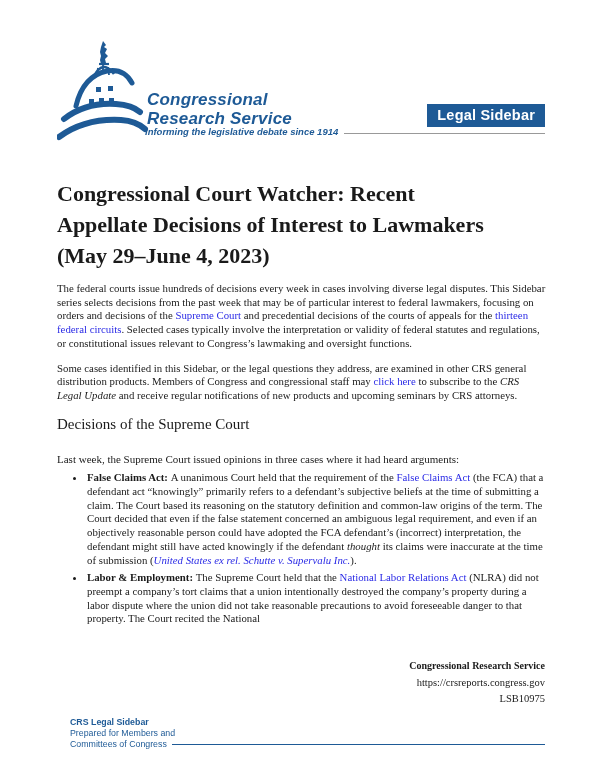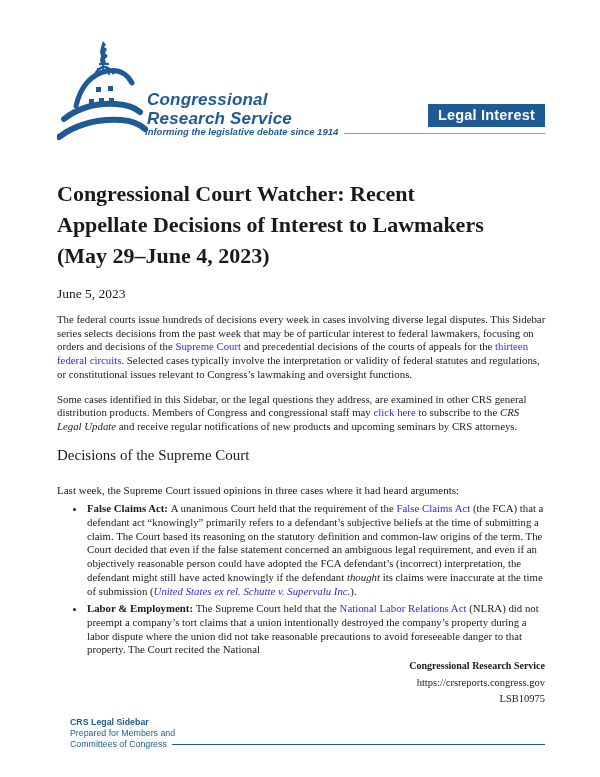--- a/index.html
+++ b/index.html
@@ -115,37 +115,36 @@
       <path d="M7,79 Q29,62 59,64 Q75,65 83,72" stroke-width="6" stroke-linecap="round"></path>
 
       <path d="M2,97 Q28,78 64,80 Q79,81 88,89" stroke-width="6" stroke-linecap="round"></path>
     </svg>
 
     <div class="brand">
       <div>Congressional</div>
       <div>Research Service</div>
     </div>
 
-    <div class="badge">Legal Interest</div>
+    <div class="badge">Legal Sidebar</div>
 
     <div class="header-bottom">
       <span class="tagline">Informing the legislative debate since 1914</span>
       <span class="header-rule"></span>
     </div>
   </div>
 
   <div class="main">
 
     <div class="title">
       <div>Congressional Court Watcher: Recent</div>
       <div>Appellate Decisions of Interest to Lawmakers</div>
       <div>(May 29–June 4, 2023)</div>
     </div>
 
-    <div class="doc-date">June 5, 2023</div>
 
     <p class="para"><span>The federal courts issue hundreds of decisions every week in cases involving diverse legal disputes. This Sidebar series selects decisions from the past week that may be of particular interest to federal lawmakers, focusing on orders and decisions of the </span><span class="link">Supreme Court</span><span> and precedential decisions of the courts of appeals for the </span><span class="link">thirteen federal circuits</span><span>. Selected cases typically involve the interpretation or validity of federal statutes and regulations, or constitutional issues relevant to Congress’s lawmaking and oversight functions.</span></p>
 
     <p class="para"><span>Some cases identified in this Sidebar, or the legal questions they address, are examined in other CRS general distribution products. Members of Congress and congressional staff may </span><span class="link">click here</span><span> to subscribe to the </span><span class="italic">CRS Legal Update</span><span> and receive regular notifications of new products and upcoming seminars by CRS attorneys.</span></p>
 
     <div class="h2">Decisions of the Supreme Court</div>
 
     <p class="lead">Last week, the Supreme Court issued opinions in three cases where it had heard arguments:</p>
 
     <ul class="bullets">

